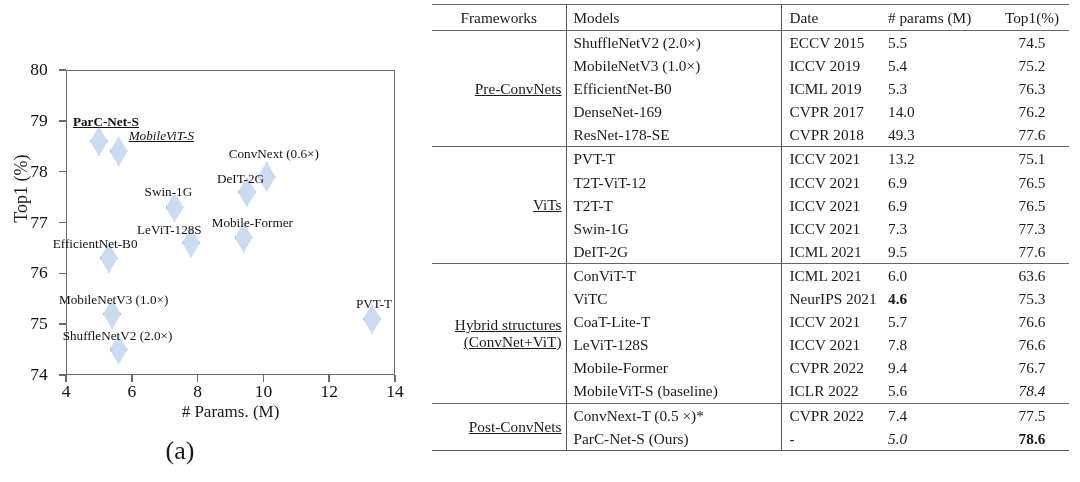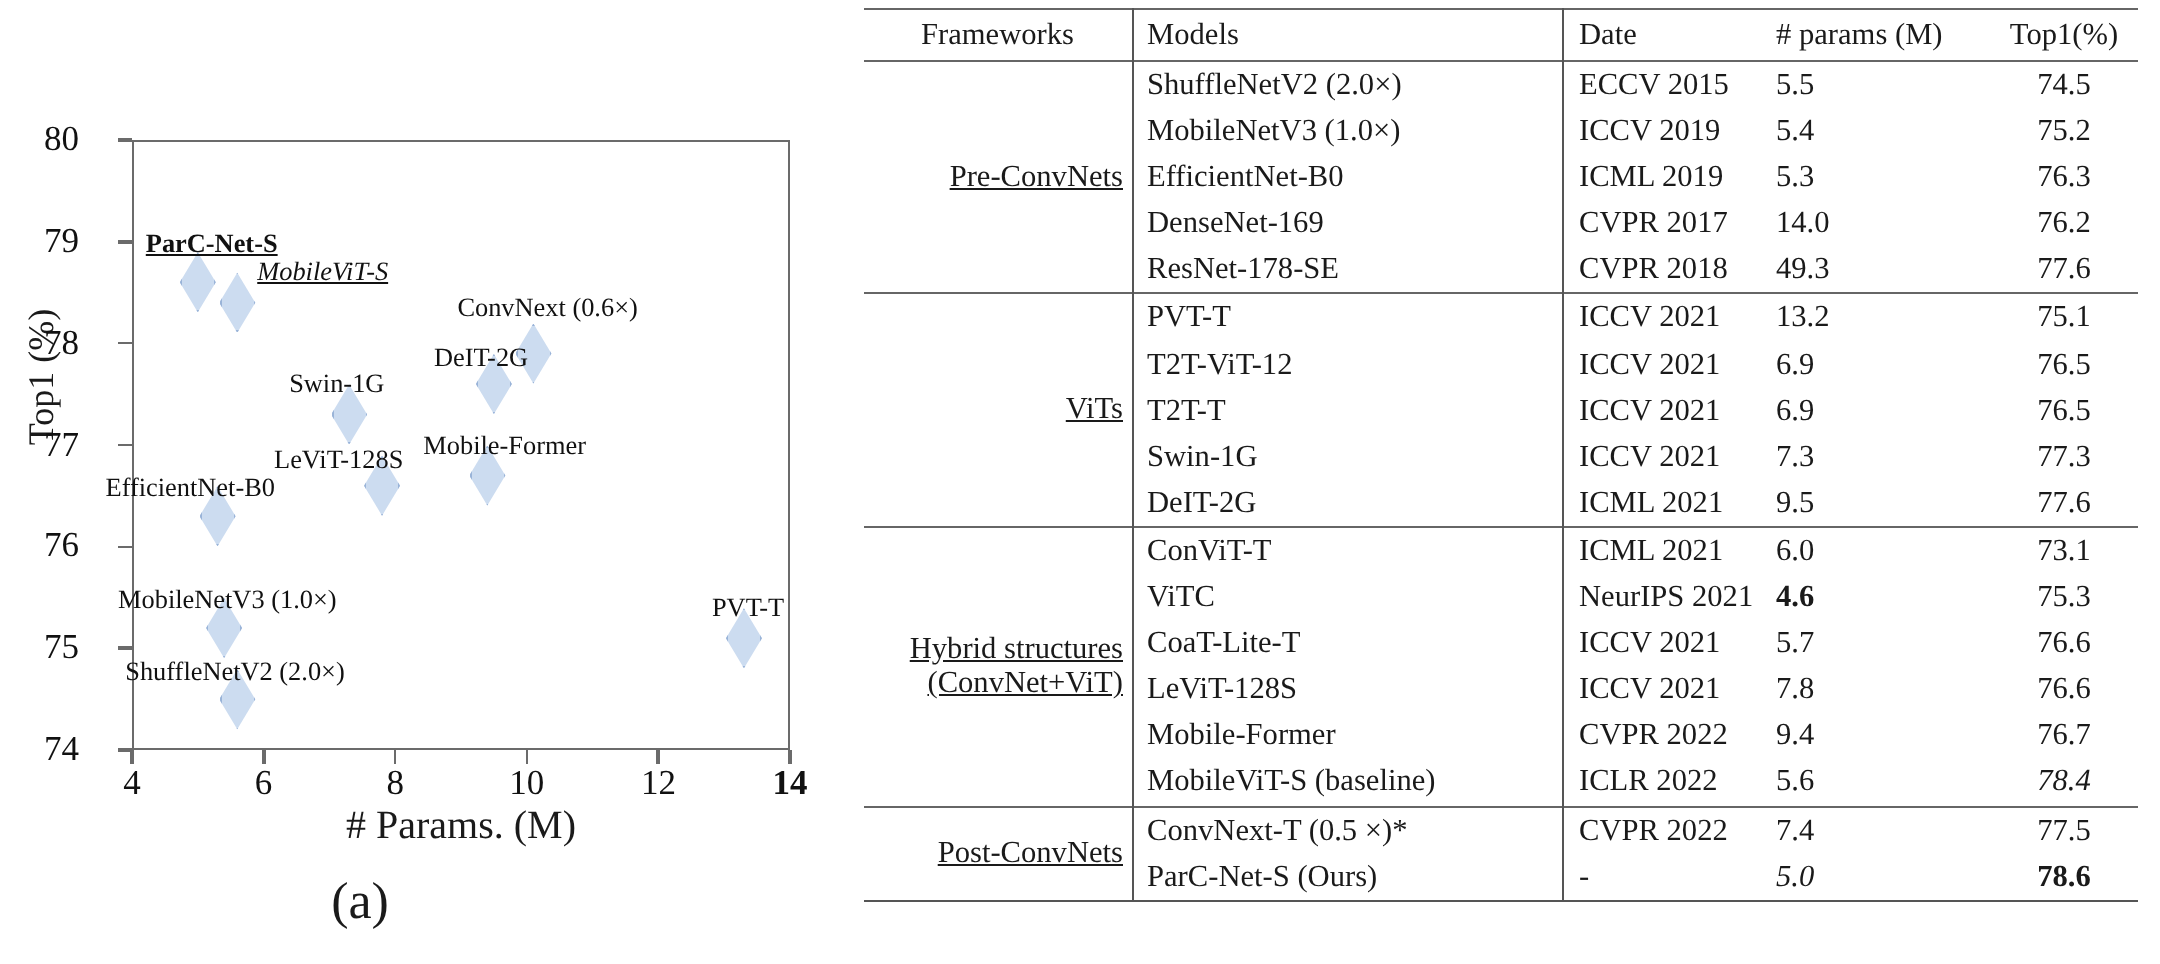--- a/index.html
+++ b/index.html
@@ -26,21 +26,21 @@
     position: absolute;
     left: 66px; top: 70px;
     width: 329px; height: 305px;
     border: 1.6px solid #6b6b6b;
     background: #fff;
   }
 
   .tick-y {
     position: absolute;
     width: 34px;
-    text-align: left;
+    text-align: center;
     font-size: 17.5px;
     color: #111;
   }
   .tick-y-mark {
     position: absolute;
     width: 7px; height: 1.6px;
     background: #6b6b6b;
   }
   .tick-x {
     position: absolute;
@@ -63,21 +63,21 @@
     font-size: 18px;
     transform: rotate(-90deg);
     transform-origin: center center;
     white-space: nowrap;
   }
   #xlabel {
     position: absolute;
     left: 66px; top: 402px;
     width: 329px;
     text-align: center;
-    font-size: 20px;
+    font-size: 17px;
   }
 
   .point {
     position: absolute;
     width: 18px; height: 30px;
     margin-left: -9px; margin-top: -15px;
     background: #ccdcf0;
     border: 1.1px solid #9ab4d8;
     clip-path: polygon(50% 0%, 100% 50%, 50% 100%, 0% 50%);
   }
@@ -166,21 +166,21 @@
       <div class="tick-x" style="left: 51px; top: 381px;">4</div>
       <div class="tick-x-mark" style="left: 65.2px; top: 375px;"></div>
       <div class="tick-x" style="left: 116.8px; top: 381px;">6</div>
       <div class="tick-x-mark" style="left: 131px; top: 375px;"></div>
       <div class="tick-x" style="left: 182.6px; top: 381px;">8</div>
       <div class="tick-x-mark" style="left: 196.8px; top: 375px;"></div>
       <div class="tick-x" style="left: 248.4px; top: 381px;">10</div>
       <div class="tick-x-mark" style="left: 262.6px; top: 375px;"></div>
       <div class="tick-x" style="left: 314.2px; top: 381px;">12</div>
       <div class="tick-x-mark" style="left: 328.4px; top: 375px;"></div>
-      <div class="tick-x" style="left: 380px; top: 381px; font-weight: bold;">14</div>
+      <div class="tick-x" style="left: 380px; top: 381px;">14</div>
       <div class="tick-x-mark" style="left: 394.2px; top: 375px;"></div>
     </div>
   <div id="points-group">
       <div class="point" title="ParC-Net-S" style="left: 98.9px; top: 141.167px;"></div>
       <div class="plabel bold" style="left: 72.9px; top: 115.167px;">ParC-Net-S</div>
       <div class="point" title="MobileViT-S" style="left: 118.64px; top: 151.333px;"></div>
       <div class="plabel italic" style="left: 128.64px; top: 129.333px;">MobileViT-S</div>
       <div class="point" title="ConvNext (0.6×)" style="left: 266.69px; top: 176.75px;"></div>
       <div class="plabel" style="left: 228.69px; top: 146.75px; text-align: center;">ConvNext (0.6×)</div>
       <div class="point" title="DeIT-2G" style="left: 246.95px; top: 192px;"></div>
@@ -279,21 +279,21 @@
           <td class="c-top1">77.6</td>
         </tr>
         <tr class="rule-mid">
           <td class="c-frame group-cell" rowspan="6">
             <div>Hybrid structures</div>
             <div>(ConvNet+ViT)</div>
           </td>
           <td class="c-model vsep-l">ConViT-T</td>
           <td class="c-date vsep-l">ICML 2021</td>
           <td class="c-params">6.0</td>
-          <td class="c-top1">73.1</td>
+          <td class="c-top1">63.6</td>
         </tr>
         <tr>
           <td class="c-model vsep-l">ViTC</td>
           <td class="c-date vsep-l">NeurIPS 2021</td>
           <td class="c-params bold">4.6</td>
           <td class="c-top1">75.3</td>
         </tr>
         <tr>
           <td class="c-model vsep-l">CoaT-Lite-T</td>
           <td class="c-date vsep-l">ICCV 2021</td>

